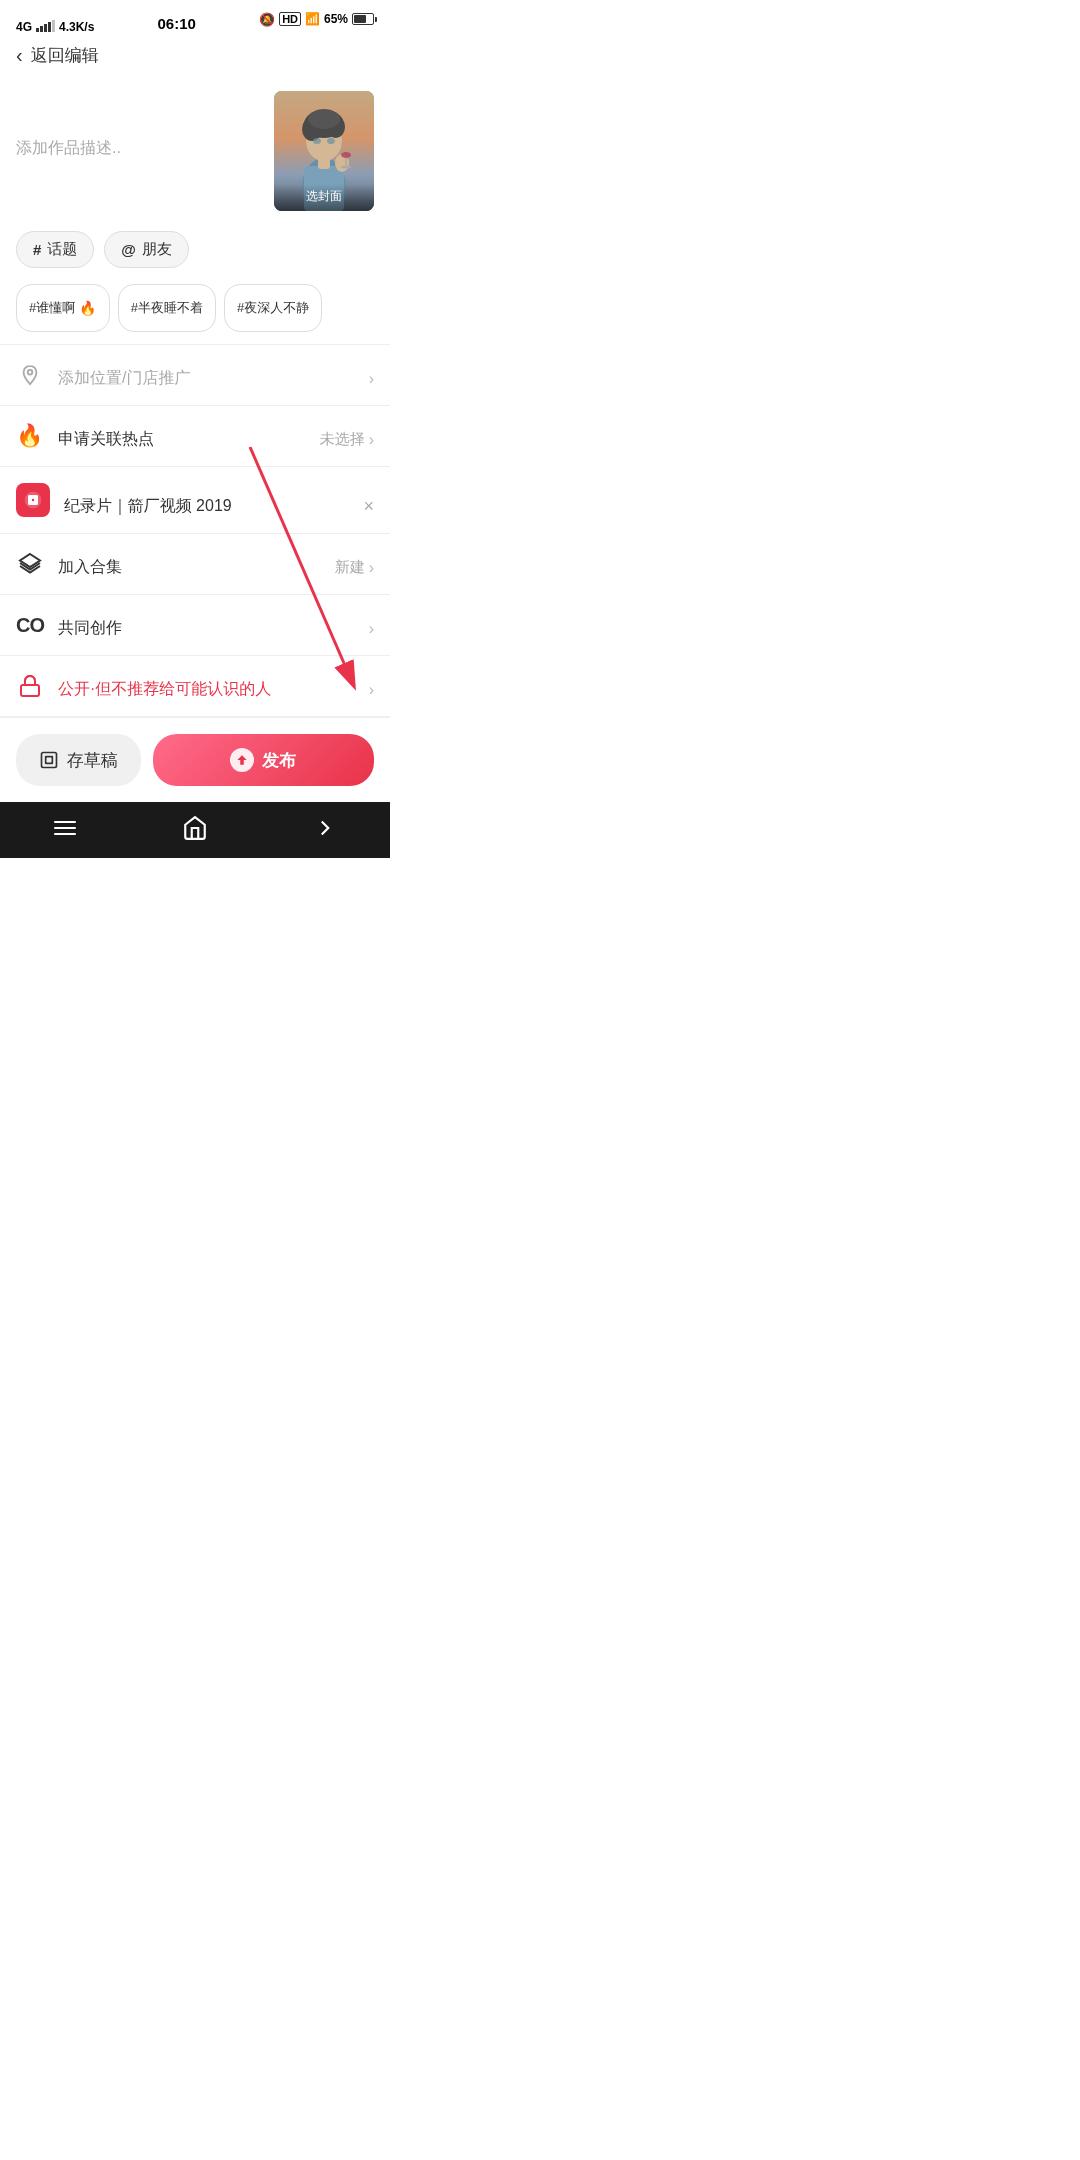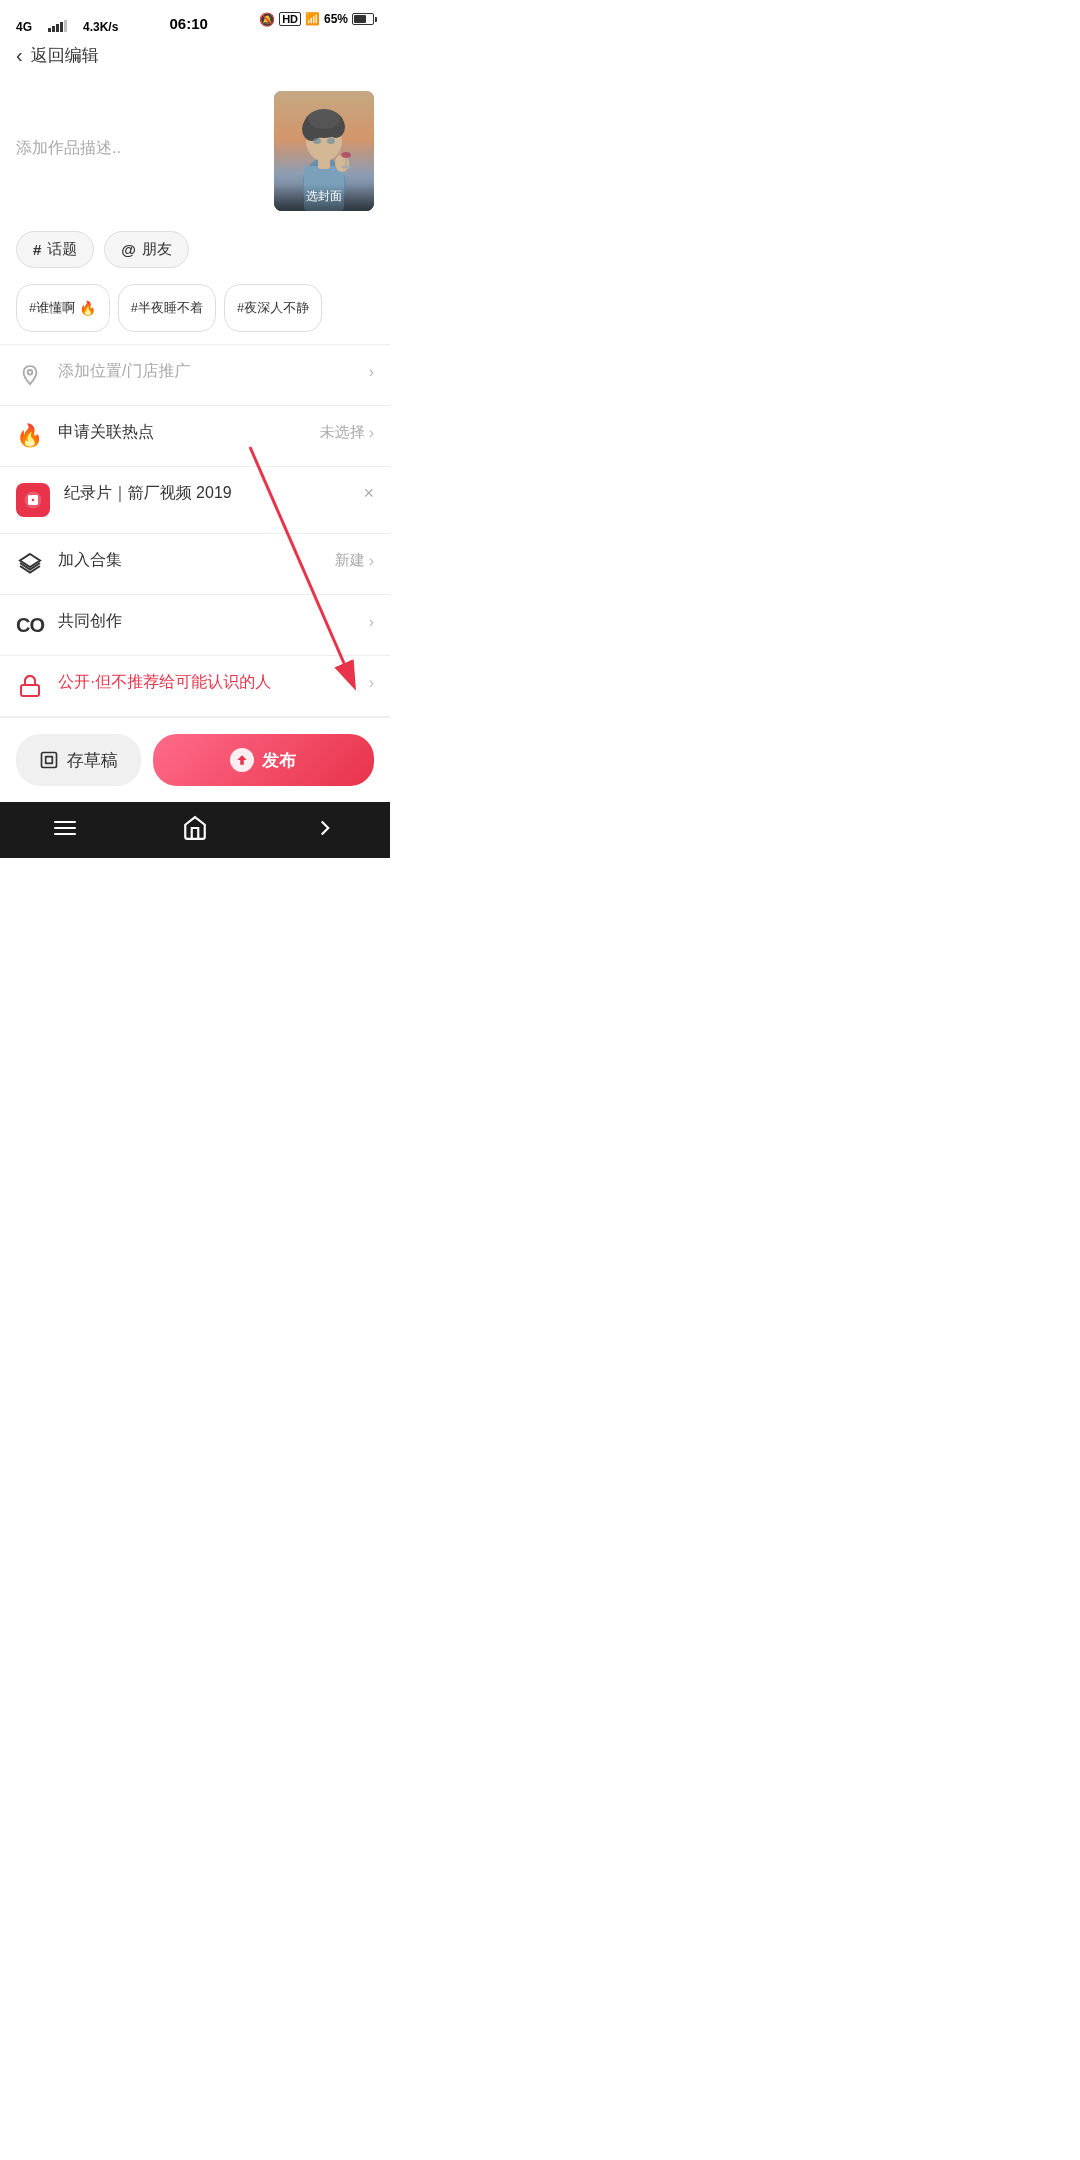--- a/index.html
+++ b/index.html
@@ -17,21 +17,21 @@
     .status-bar {
       display: flex;
       justify-content: space-between;
       align-items: center;
       padding: 6px 16px 4px;
       font-size: 13px;
       font-weight: 600;
       background: #fff;
       height: 36px;
     }
-    .status-left { display: flex; align-items: flex-start; gap: 16px; font-size: 12px; margin-top: 16px; }
+    .status-left { display: flex; align-items: flex-start; gap: 4px; font-size: 12px; margin-top: 16px; }
     .status-center { font-size: 15px; font-weight: 600; margin-top: 9px; }
     .status-right { display: flex; align-items: center; gap: 4px; font-size: 12px; }
     .signal-bars { display: flex; align-items: flex-end; gap: 1px; height: 12px; }
     .signal-bars span { background: #333; width: 3px; display: block; }
     .battery {
       display: inline-flex; align-items: center;
       border: 1.5px solid #333; border-radius: 2px;
       height: 12px; width: 22px; padding: 1px; position: relative;
     }
     .battery-fill { background: #333; height: 100%; border-radius: 1px; }
@@ -148,21 +148,21 @@
     
     .divider {
       height: 1px;
       background: #eee;
       margin: 0 0;
     }
 
     
     .list-item {
       display: flex;
-      align-items: flex-start;
+      align-items: flex-end;
       padding: 16px 16px;
       gap: 14px;
       cursor: pointer;
     }
     .list-item-icon {
       width: 28px;
       height: 28px;
       display: flex;
       align-items: center;
       justify-content: center;

